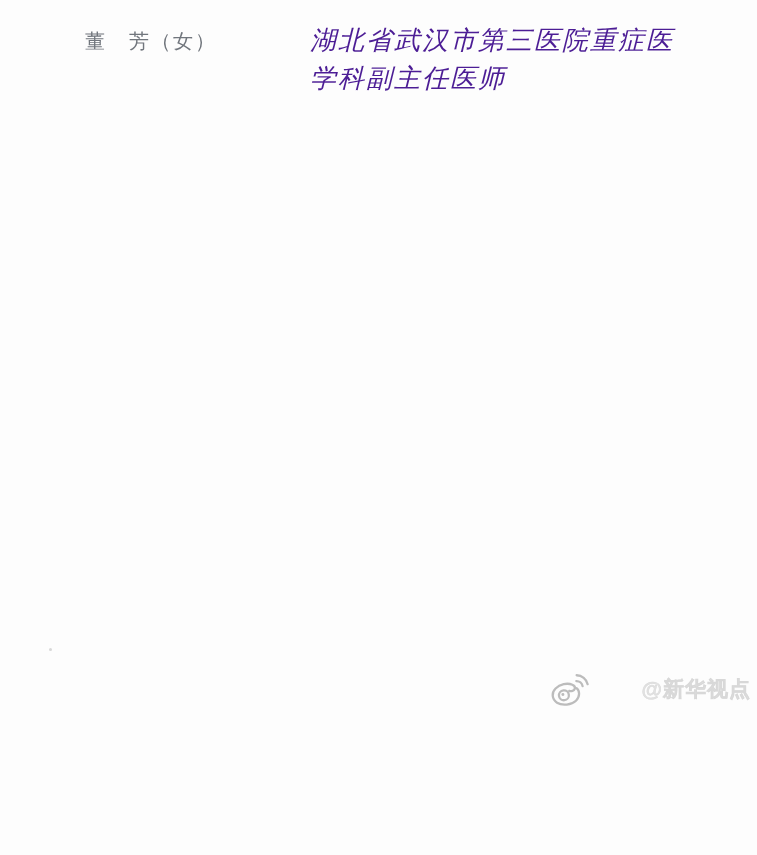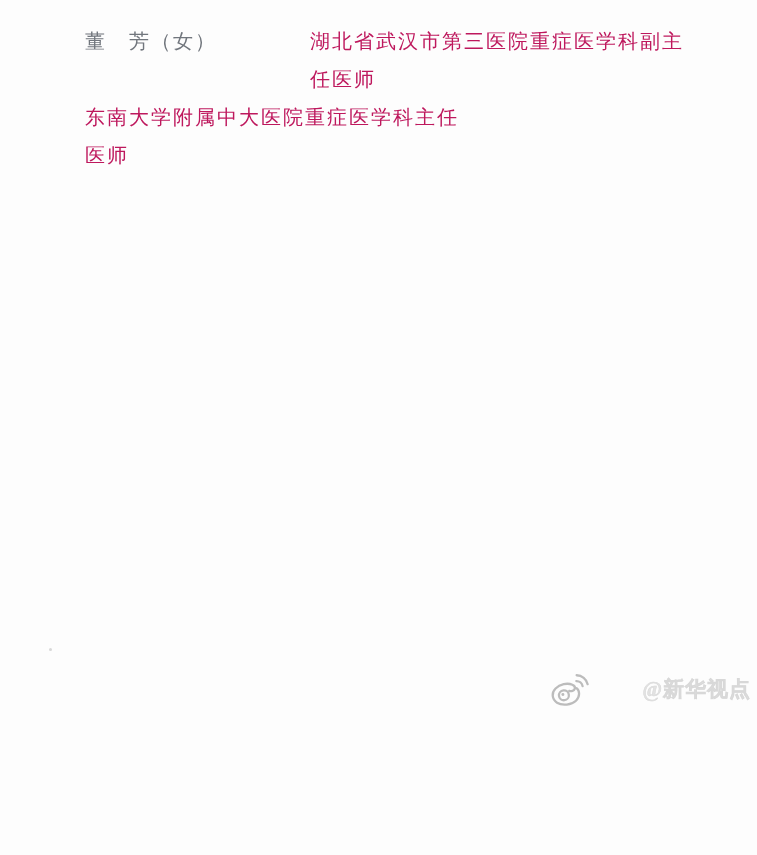--- a/index.html
+++ b/index.html
@@ -30,25 +30,26 @@
     flex: 0 0 225px;
     font-size: 20px;
     line-height: 38px;
     letter-spacing: 2px;
     color: #71767d;
     white-space: pre;
   }
   .entry-title {
     width: 380px;
     flex: 0 0 380px;
-    font-size: 20px;
+    font-size: 26px;
     line-height: 38px;
     letter-spacing: 2px;
-    color: #be185d;
+    color: #4c1d95;
     word-break: break-all;
+    font-style: italic;
   }
   .scan-speck {
     position: absolute;
     left: 49px;
     top: 648px;
     width: 3px;
     height: 3px;
     border-radius: 50%;
     background: #b9b9b9;
     opacity: 0.55;
@@ -62,41 +63,40 @@
     gap: 4px;
     user-select: none;
   }
   .weibo-icon {
     width: 42px;
     height: 40px;
     display: inline-block;
     transform: rotate(-6deg);
   }
   .watermark-handle {
-    font-family: Liberation Serif, serif;
+    font-family: Liberation Sans, sans-serif;
     font-weight: bold;
     font-size: 21px;
     letter-spacing: 1px;
     color: #e2e2e2;
     margin-left: 48px;
     -webkit-text-stroke: 0.5px #d8d8d8;
   }
 </style>
 </head>
 <body>
 
 <div class="document-page">
 
   <div class="entry-row">
     <div class="entry-name">董　芳（女）</div>
     <div class="entry-title">湖北省武汉市第三医院重症医学科副主任医师</div>
   </div>
 
   <div class="entry-row">
-    <div class="entry-title">东南大学附属中大医院重症医学科主任医师</div>
   </div>
 
   <div class="scan-speck"></div>
 
   <div class="watermark">
     <span class="weibo-icon">
       <svg viewBox="0 0 44 42" width="42" height="40" fill="none" stroke="#bcbcbc" stroke-width="2.4" stroke-linecap="round">
 
         <path d="M30 21 C33 24 33 30 28 34 C23 38 13 38 8 34 C3 30 3 23 8 19 C13 15 21 14 26 17 C28.5 18.4 29 19.5 28 21.5 C27 23.5 24 24 22 23"></path>
 

